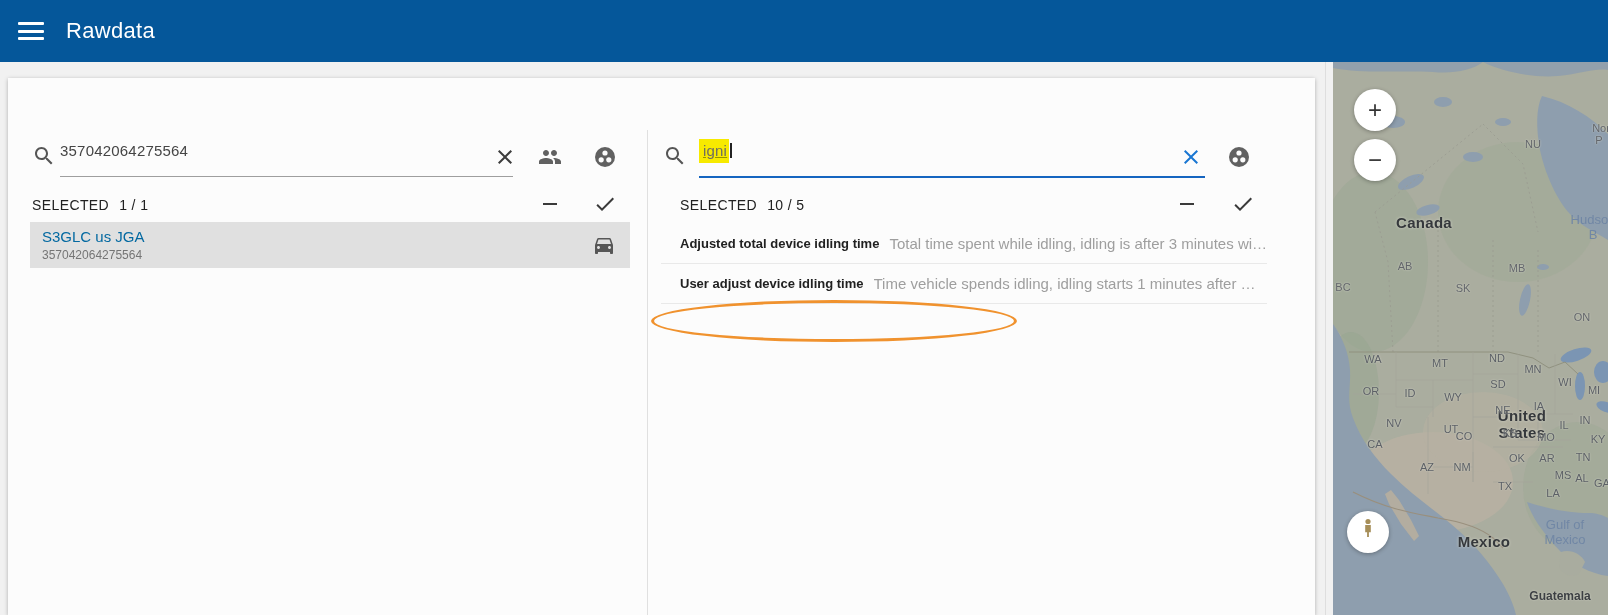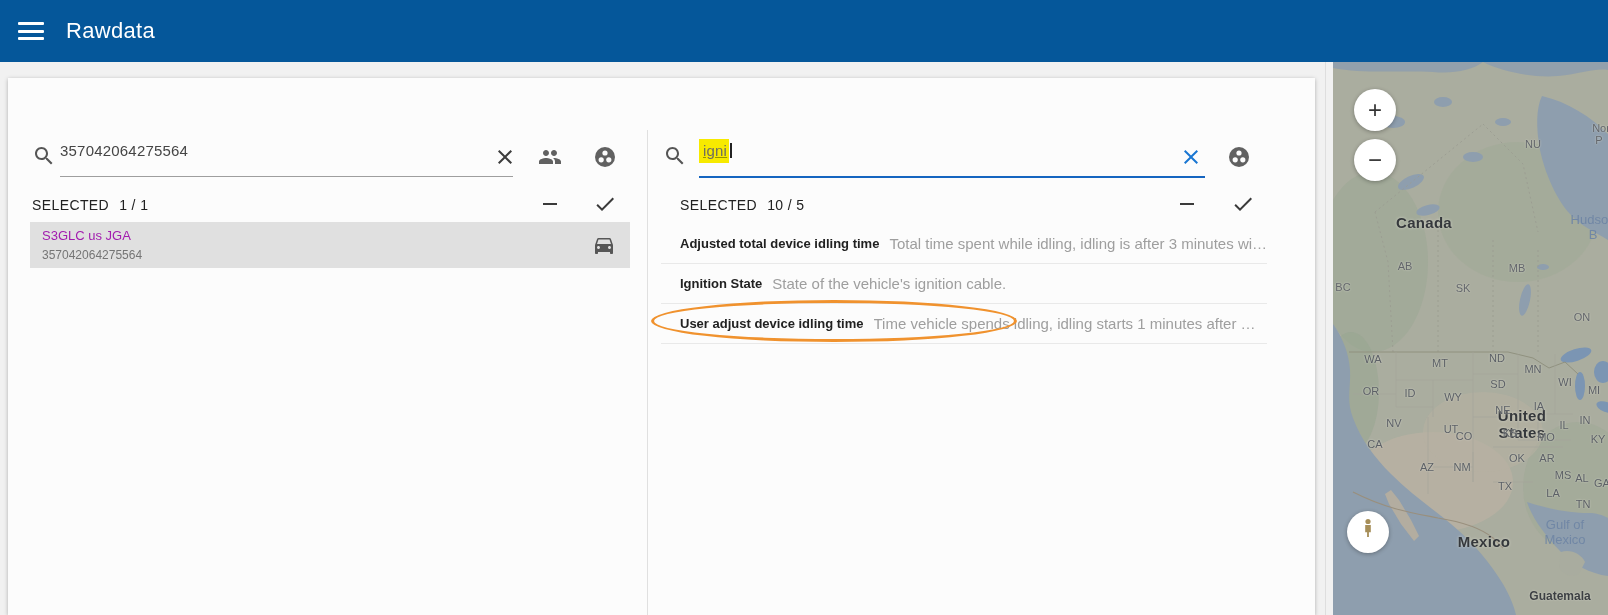--- a/index.html
+++ b/index.html
@@ -38,21 +38,21 @@
   .search-text { position:absolute; top:18px; font-size:15px; color:#454545; letter-spacing:.2px; }
   .hl { background:var(--highlight_yellow,#f7ea00); color:#6e6e60; padding:3px 2px 4px 4px; text-decoration:underline; text-decoration-color:rgba(60,60,0,.5); }
   .caret { display:inline-block; width:1.5px; height:15px; background:#222; vertical-align:-2px; margin-left:1px; }
 
   .selected-row { position:absolute; top:62px; left:0; right:0; height:28px; }
   .selected-label { position:absolute; left:24px; top:5px; font-size:14px; font-weight:500; color:#212121; letter-spacing:.4px; }
   .selected-label .cnt { font-weight:500; margin-left:10px; }
 
   
   .device-item { position:absolute; left:22px; top:92px; width:600px; height:46px; background:var(--selected_row_bg,#e0e0e0); cursor:pointer; }
-  .device-title { position:absolute; left:12px; top:6px; font-size:13px; color:#a21caf; }
+  .device-title { position:absolute; left:12px; top:6px; font-size:15px; color:#0369a1; }
   .device-sub { position:absolute; left:12px; top:26px; font-size:12px; color:#757575; }
   .car-ic { position:absolute; right:14px; top:11px; width:24px; height:24px; color:#565656; }
 
   
   .rows { position:absolute; left:13px; top:94px; width:606px; }
   .prow { height:40px; display:flex; align-items:center; border-bottom:1px solid #e9e9e9; padding-left:19px; cursor:pointer; overflow:hidden; }
   .pname { font-size:13px; font-weight:700; color:#212121; white-space:nowrap; margin-right:10px; }
   .pdesc { font-size:15px; color:#9e9e9e; white-space:nowrap; overflow:hidden; }
   .annotation-ellipse { position:absolute; left:3px; top:170px; width:366px; height:42px; border:3px solid var(--annotation_orange,#f0922e); border-radius:50%; pointer-events:none; }
 
@@ -153,24 +153,20 @@
           </svg>
         <svg class="icon-btn" style="left:583px; top:0; color:#3a3a3a;" viewBox="0 0 24 24">
             <path fill="currentColor" d="M9 16.17L4.83 12l-1.42 1.41L9 19 21 7l-1.41-1.41z"></path>
           </svg>
       </div>
 
       <div class="rows">
         <div class="prow">
           <span class="pname">Adjusted total device idling time</span>
           <span class="pdesc">Total time spent while idling, idling is after 3 minutes wi…</span>
-        </div>
-        <div class="prow">
-          <span class="pname">Ignition State</span>
-          <span class="pdesc">State of the vehicle's ignition cable.</span>
         </div>
         <div class="prow">
           <span class="pname">User adjust device idling time</span>
           <span class="pdesc">Time vehicle spends idling, idling starts 1 minutes after …</span>
         </div>
       </div>
       <div class="annotation-ellipse"></div>
     </div>
   </div>
 </div>
@@ -258,21 +254,21 @@
       <span class="maplabel lbl-state" style="left: 252px; top: 358px;">IN</span>
       <span class="maplabel lbl-state" style="left: 61px; top: 361px;">NV</span>
       <span class="maplabel lbl-state" style="left: 93px; top: 367px; margin-left: 25px;">UT</span>
       <span class="maplabel lbl-state" style="left: 131px; top: 374px;">CO</span>
       <span class="maplabel lbl-state" style="left: 177px; top: 371px;">KS</span>
       <span class="maplabel lbl-state" style="left: 213px; top: 375px;">MO</span>
       <span class="maplabel lbl-state" style="left: 265px; top: 377px;">KY</span>
       <span class="maplabel lbl-state" style="left: 42px; top: 382px;">CA</span>
       <span class="maplabel lbl-state" style="left: 184px; top: 396px;">OK</span>
       <span class="maplabel lbl-state" style="left: 214px; top: 396px;">AR</span>
-      <span class="maplabel lbl-state" style="left: 250px; top: 395px; margin-top: 47px;">TN</span>
+      <span class="maplabel lbl-state" style="left: 250px; top: 395px;">TN</span>
       <span class="maplabel lbl-state" style="left: 94px; top: 405px;">AZ</span>
       <span class="maplabel lbl-state" style="left: 129px; top: 405px;">NM</span>
       <span class="maplabel lbl-state" style="left: 230px; top: 413px;">MS</span>
       <span class="maplabel lbl-state" style="left: 249px; top: 416px;">AL</span>
       <span class="maplabel lbl-state" style="left: 269px; top: 421px;">GA</span>
       <span class="maplabel lbl-state" style="left: 172px; top: 424px;">TX</span>
       <span class="maplabel lbl-state" style="left: 220px; top: 431px;">LA</span>
     </div>
 
   <button class="map-btn zoom-in">+</button>

